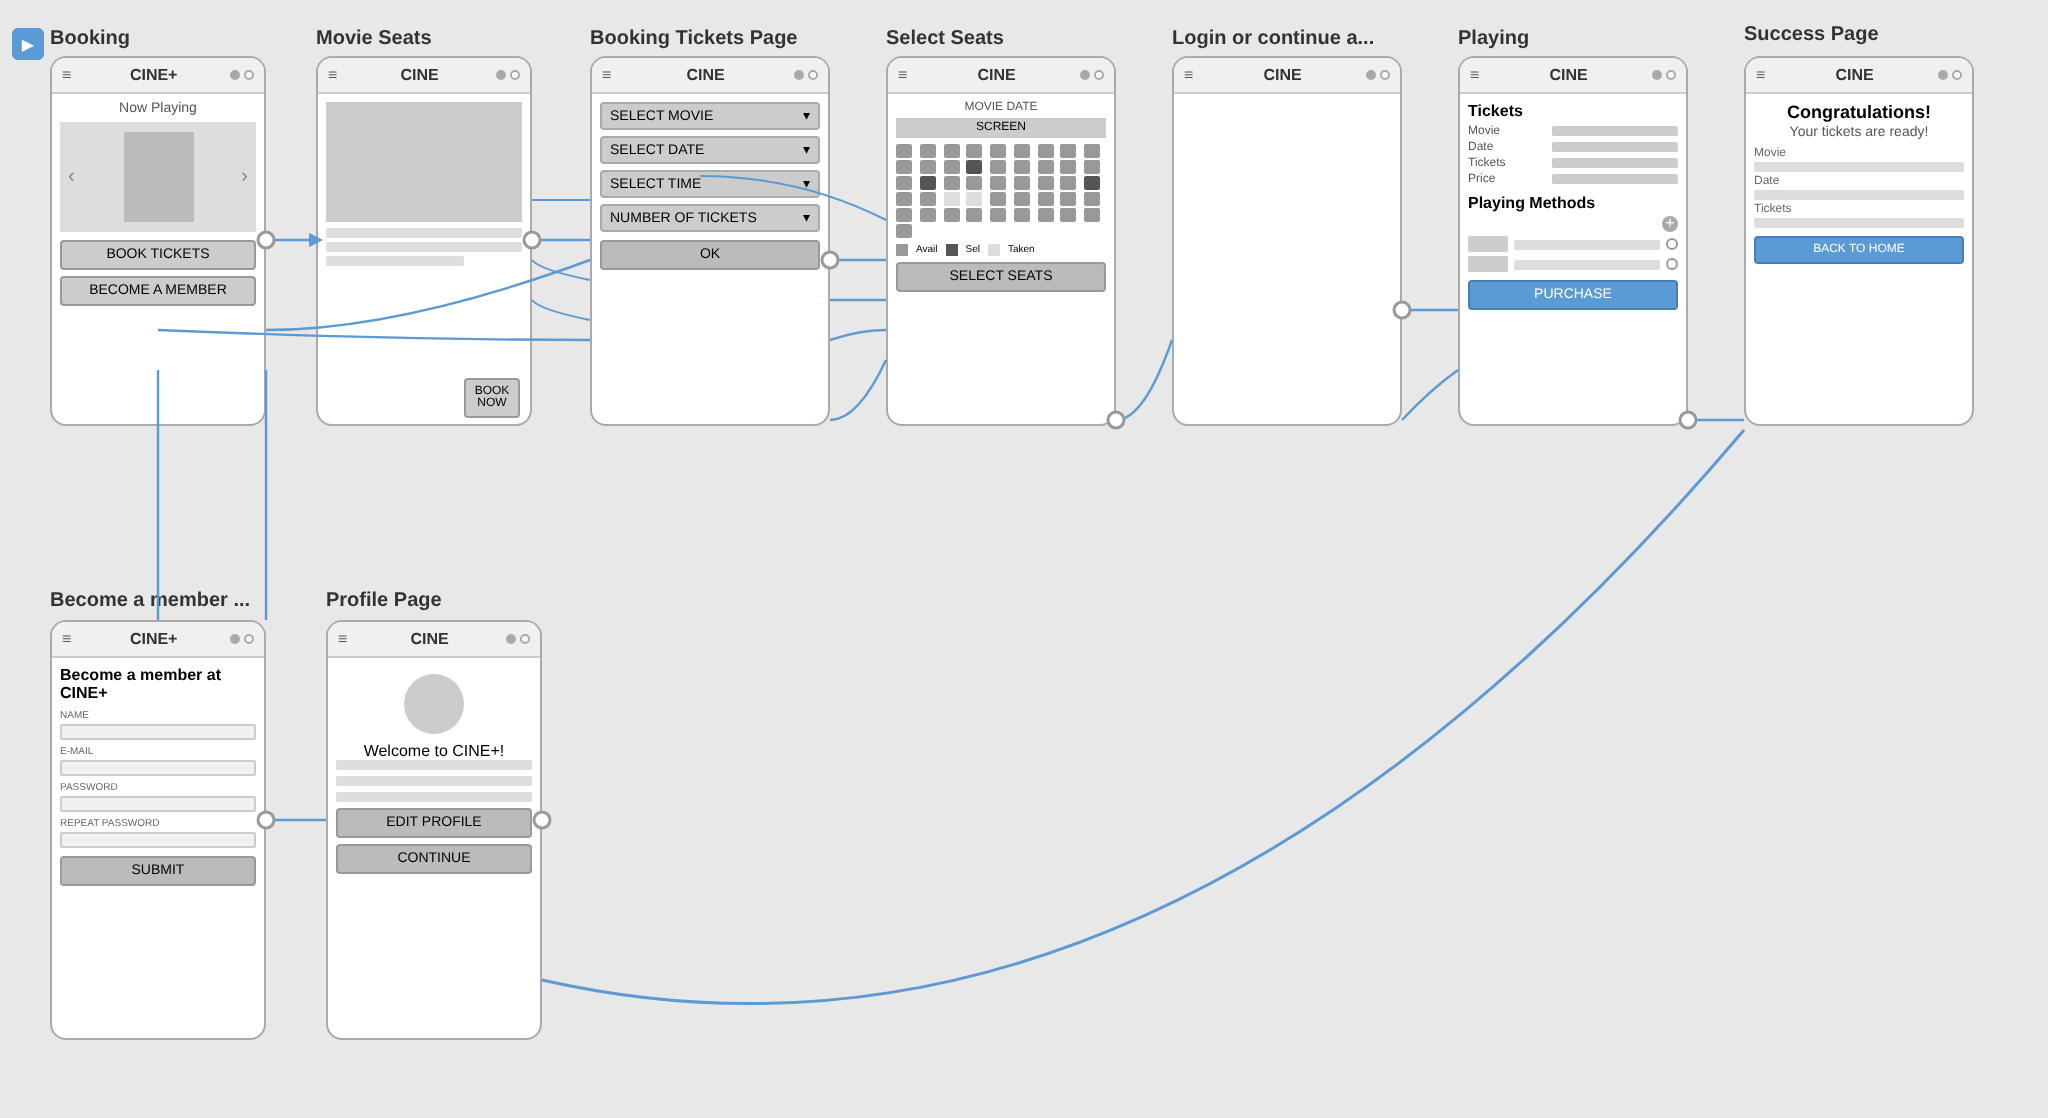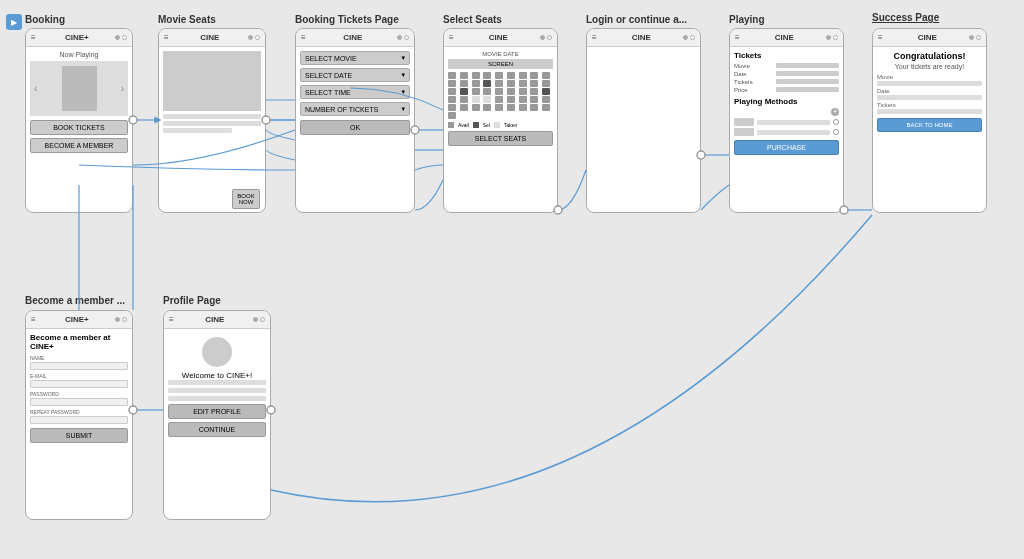--- a/index.html
+++ b/index.html
@@ -749,21 +749,21 @@
       </div>
       <div class="payment-method-row">
         <div class="pm-box"></div>
         <div class="pm-line"></div>
         <div class="pm-radio"></div>
       </div>
       <div class="purchase-btn">PURCHASE</div>
     </div>
   </div>
 
-  <div class="page-label" style="left:872px; top:12px;text-decoration:underline;">Success Page</div>
+  <div class="page-label" style="left:872px; top:12px;">Success Page</div>
   <div class="phone-frame" style="left:872px; top:28px; width:115px; height:185px;">
     <div class="phone-header">
       <span class="hamburger">≡</span>
       <span class="brand">CINE</span>
       <div class="dots">
         <div class="dot active"></div>
         <div class="dot"></div>
       </div>
     </div>
     <div class="phone-body">

